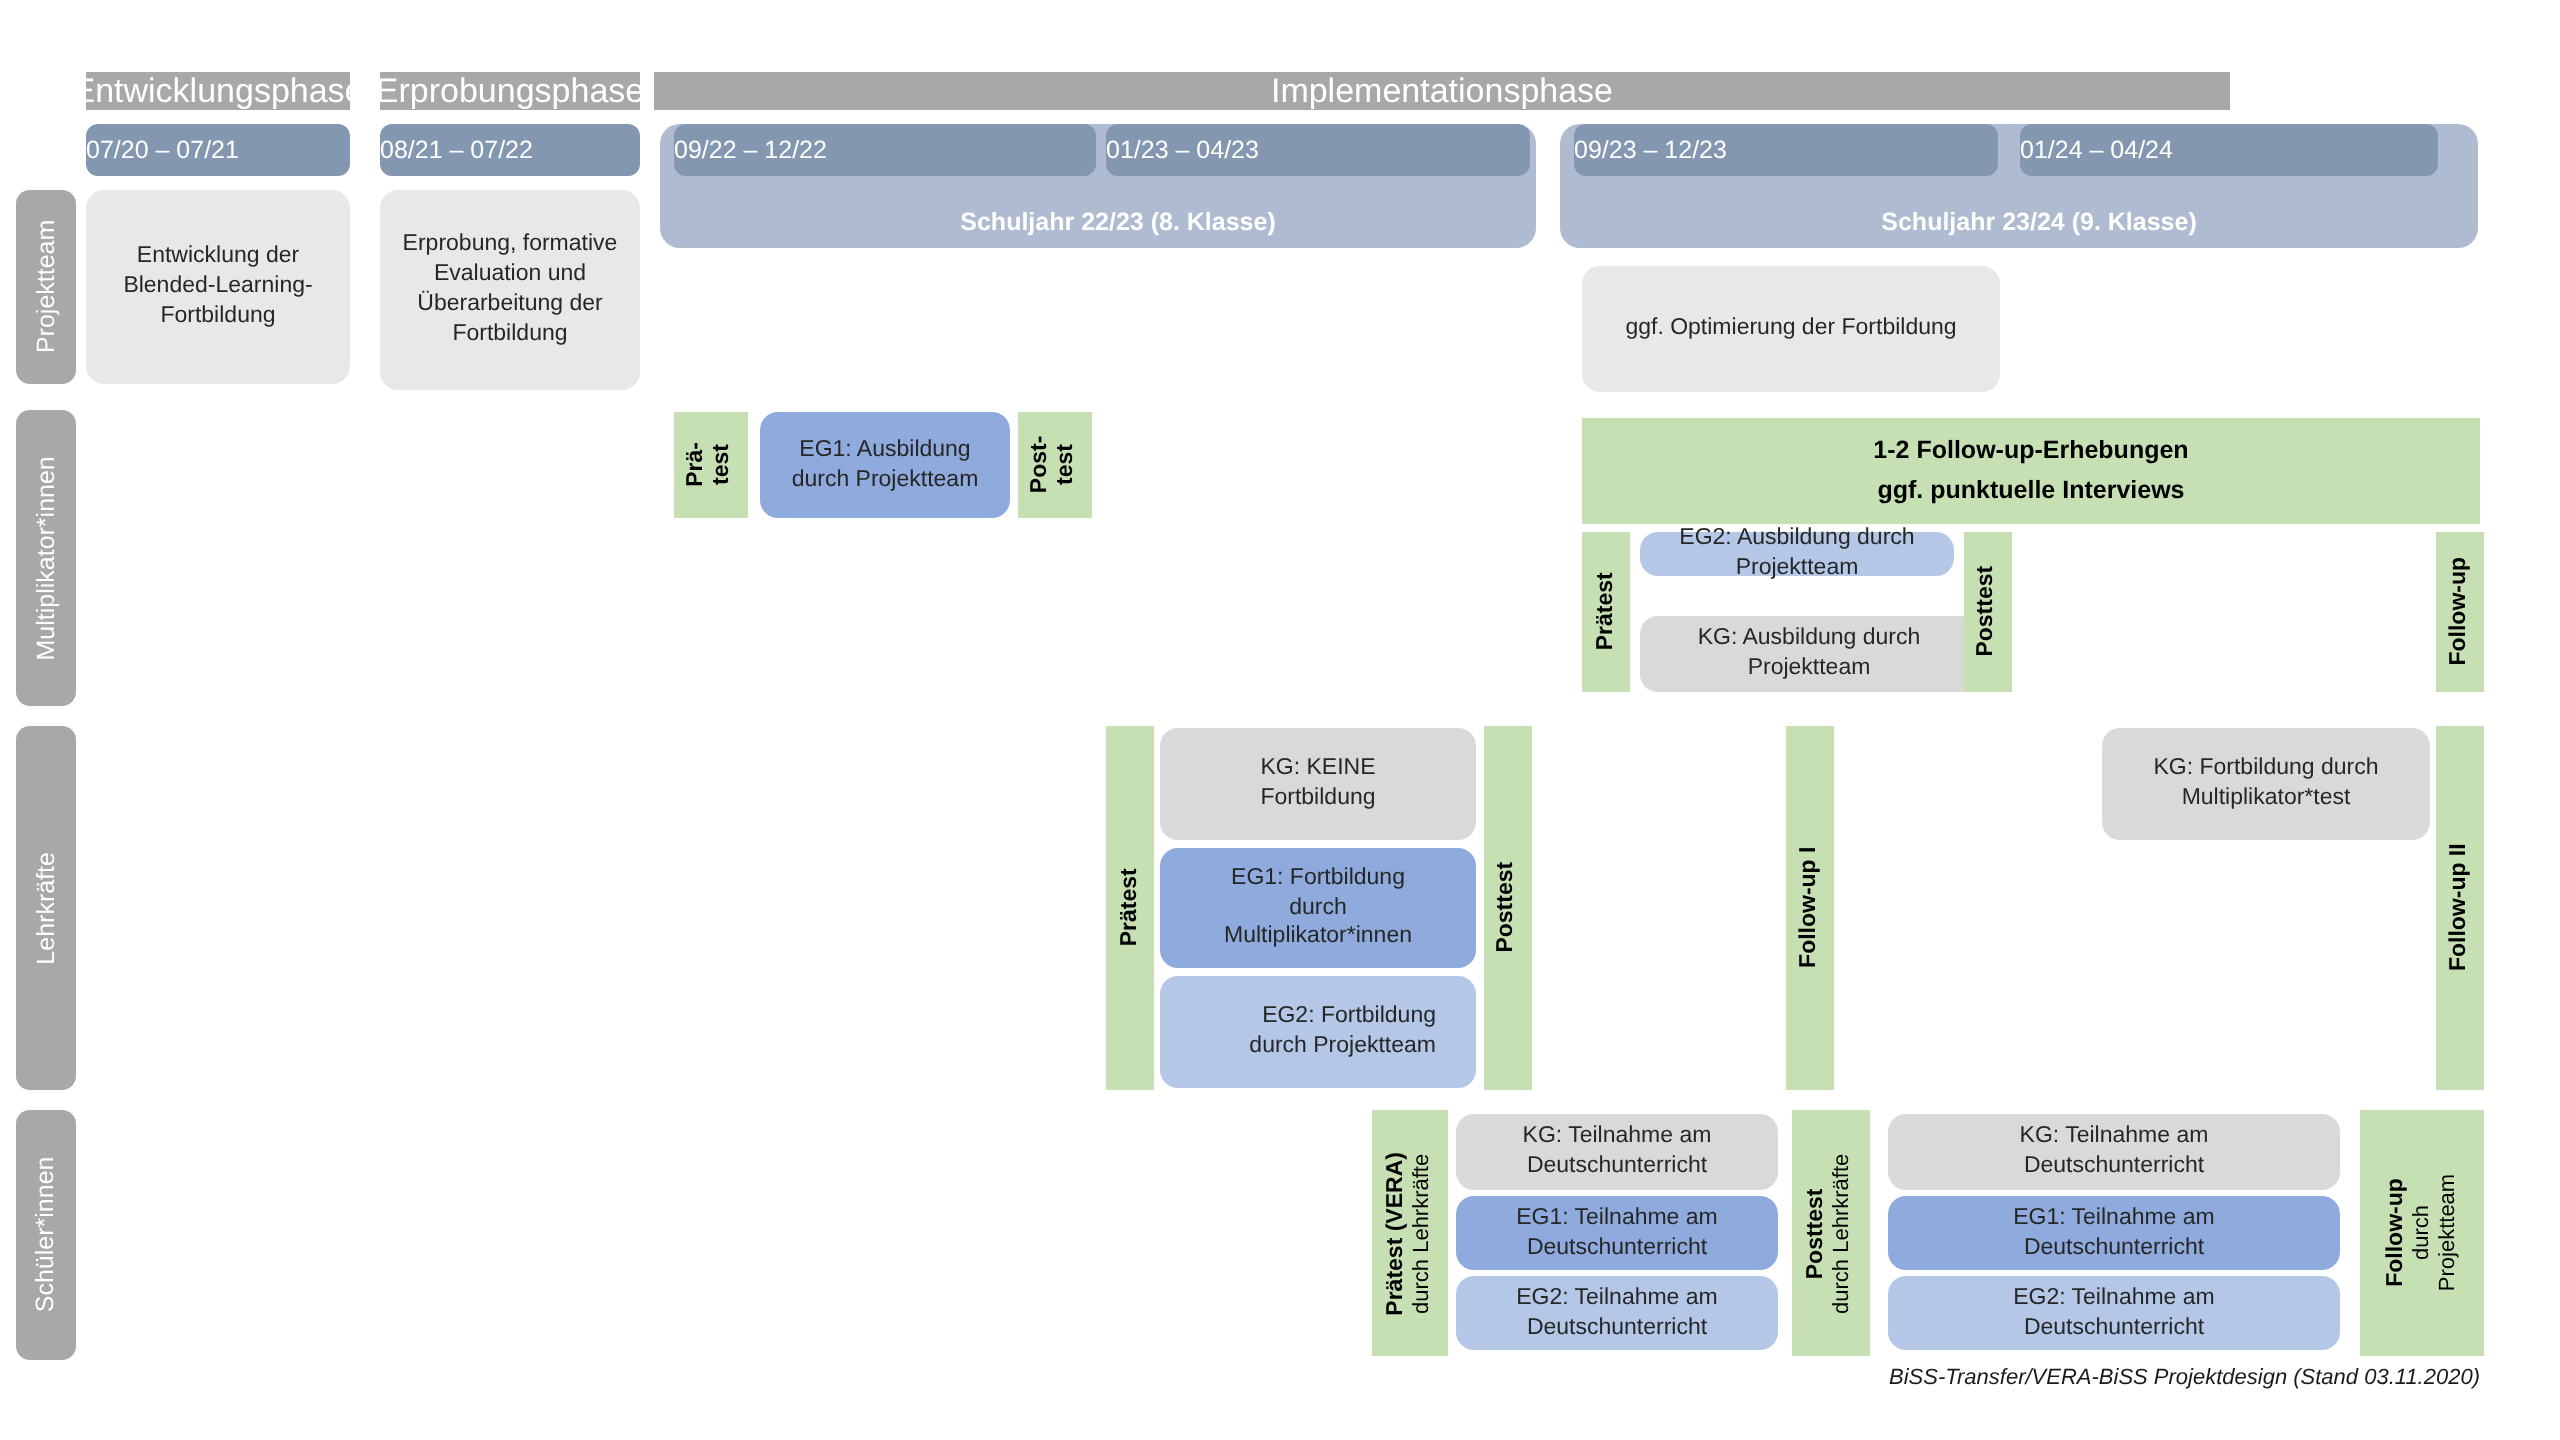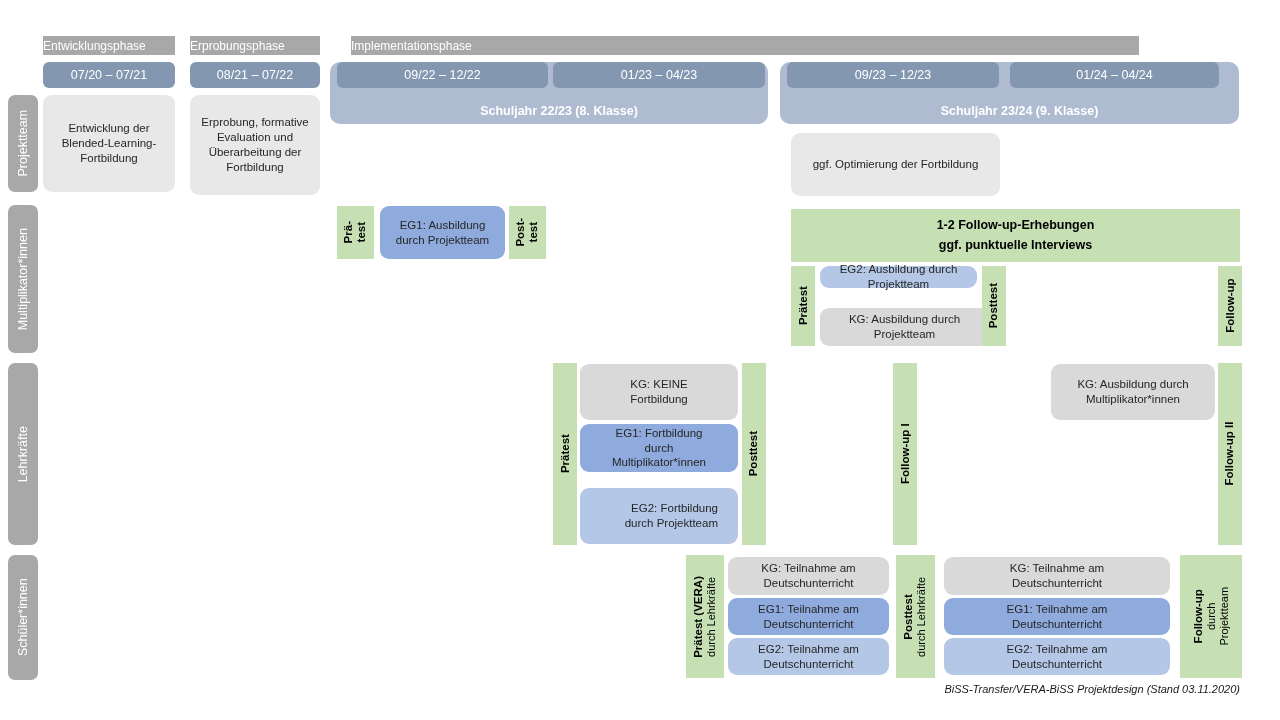--- a/index.html
+++ b/index.html
@@ -3,27 +3,27 @@
 <meta charset="utf-8">
 <style>
   html,body{margin:0;padding:0;}
   body{
     width:1280px;height:720px;position:relative;background:#ffffff;
     font-family:"Liberation Sans",sans-serif;overflow:hidden;
   }
   .abs{position:absolute;box-sizing:border-box;}
   
   .hdr{
-    background:var(--header-gray);color:#fff;font-size:12px;
-    display:flex;align-items:center;
+    background:var(--header-gray);color:#fff;font-size:17px;
+    display:flex;align-items:center;justify-content:center;
   }
   
   .pill{
     background:var(--pill-blue);color:#fff;font-size:12.5px;border-radius:6px;
-    display:flex;align-items:center;justify-content:center;
+    display:flex;align-items:center;justify-content:flex-start;
   }
   
   .band{background:var(--band-blue);border-radius:10px;}
   .band-label{
     position:absolute;left:0;right:0;bottom:6px;text-align:center;
     color:#fff;font-weight:bold;font-size:12.5px;margin-left:20px;
   }
   
   .rowlabel{background:var(--header-gray);border-radius:7px;color:#fff;}
   .vwrap{width:100%;height:100%;display:flex;align-items:center;justify-content:center;}
@@ -57,21 +57,21 @@
 </style>
 </head>
 <body>
 
 <div class="abs hdr" style="left:43px;top:36px;width:132px;height:19px;">
     <span>Entwicklungsphase</span>
   </div>
 <div class="abs hdr" style="left:190px;top:36px;width:130px;height:19px;">
     <span>Erprobungsphase</span>
   </div>
-<div class="abs hdr" style="left:327px;top:36px;width:788px;height:19px;margin-left:24px;">
+<div class="abs hdr" style="left:327px;top:36px;width:788px;height:19px;">
     <span>Implementationsphase</span>
   </div>
 
 <div class="abs pill" style="left:43px;top:62px;width:132px;height:26px;">
     <span>07/20 – 07/21</span>
   </div>
 <div class="abs pill" style="left:190px;top:62px;width:130px;height:26px;">
     <span>08/21 – 07/22</span>
   </div>
 
@@ -174,38 +174,38 @@
   </div>
 
 <div class="abs gbar" style="left:553px;top:363px;width:24px;height:182px;">
     <div class="vwrap">
       <div>Prätest</div>
     </div>
   </div>
 <div class="abs box gray midpad" style="left:580px;top:364px;width:158px;height:56px;">
     <span>KG: KEINE Fortbildung</span>
   </div>
-<div class="abs box bmid midpad" style="left:580px;top:424px;width:158px;height:48px;">
+<div class="abs box bmid midpad" style="left:580px;top:424px;width:158px;height:60px;">
     <span>EG1: Fortbildung durch Multiplikator*innen</span>
   </div>
 <div class="abs box blight midpad" style="left:580px;top:488px;width:158px;height:56px;text-align:right;">
     <span>EG2: Fortbildung durch Projektteam</span>
   </div>
 <div class="abs gbar" style="left:742px;top:363px;width:24px;height:182px;">
     <div class="vwrap">
       <div>Posttest</div>
     </div>
   </div>
 <div class="abs gbar" style="left:893px;top:363px;width:24px;height:182px;">
     <div class="vwrap">
       <div>Follow-up I</div>
     </div>
   </div>
 <div class="abs box gray midpad" style="left:1051px;top:364px;width:164px;height:56px;">
-    <span>KG: Ausbildung durch Multiplikator*innen</span>
+    <span>KG: Fortbildung durch Multiplikator*test</span>
   </div>
 <div class="abs gbar" style="left:1218px;top:363px;width:24px;height:182px;">
     <div class="vwrap">
       <div>Follow-up II</div>
     </div>
   </div>
 
 <div class="abs gbar" style="left:686px;top:555px;width:38px;height:123px;">
   <div class="vwrap">
       <div>

